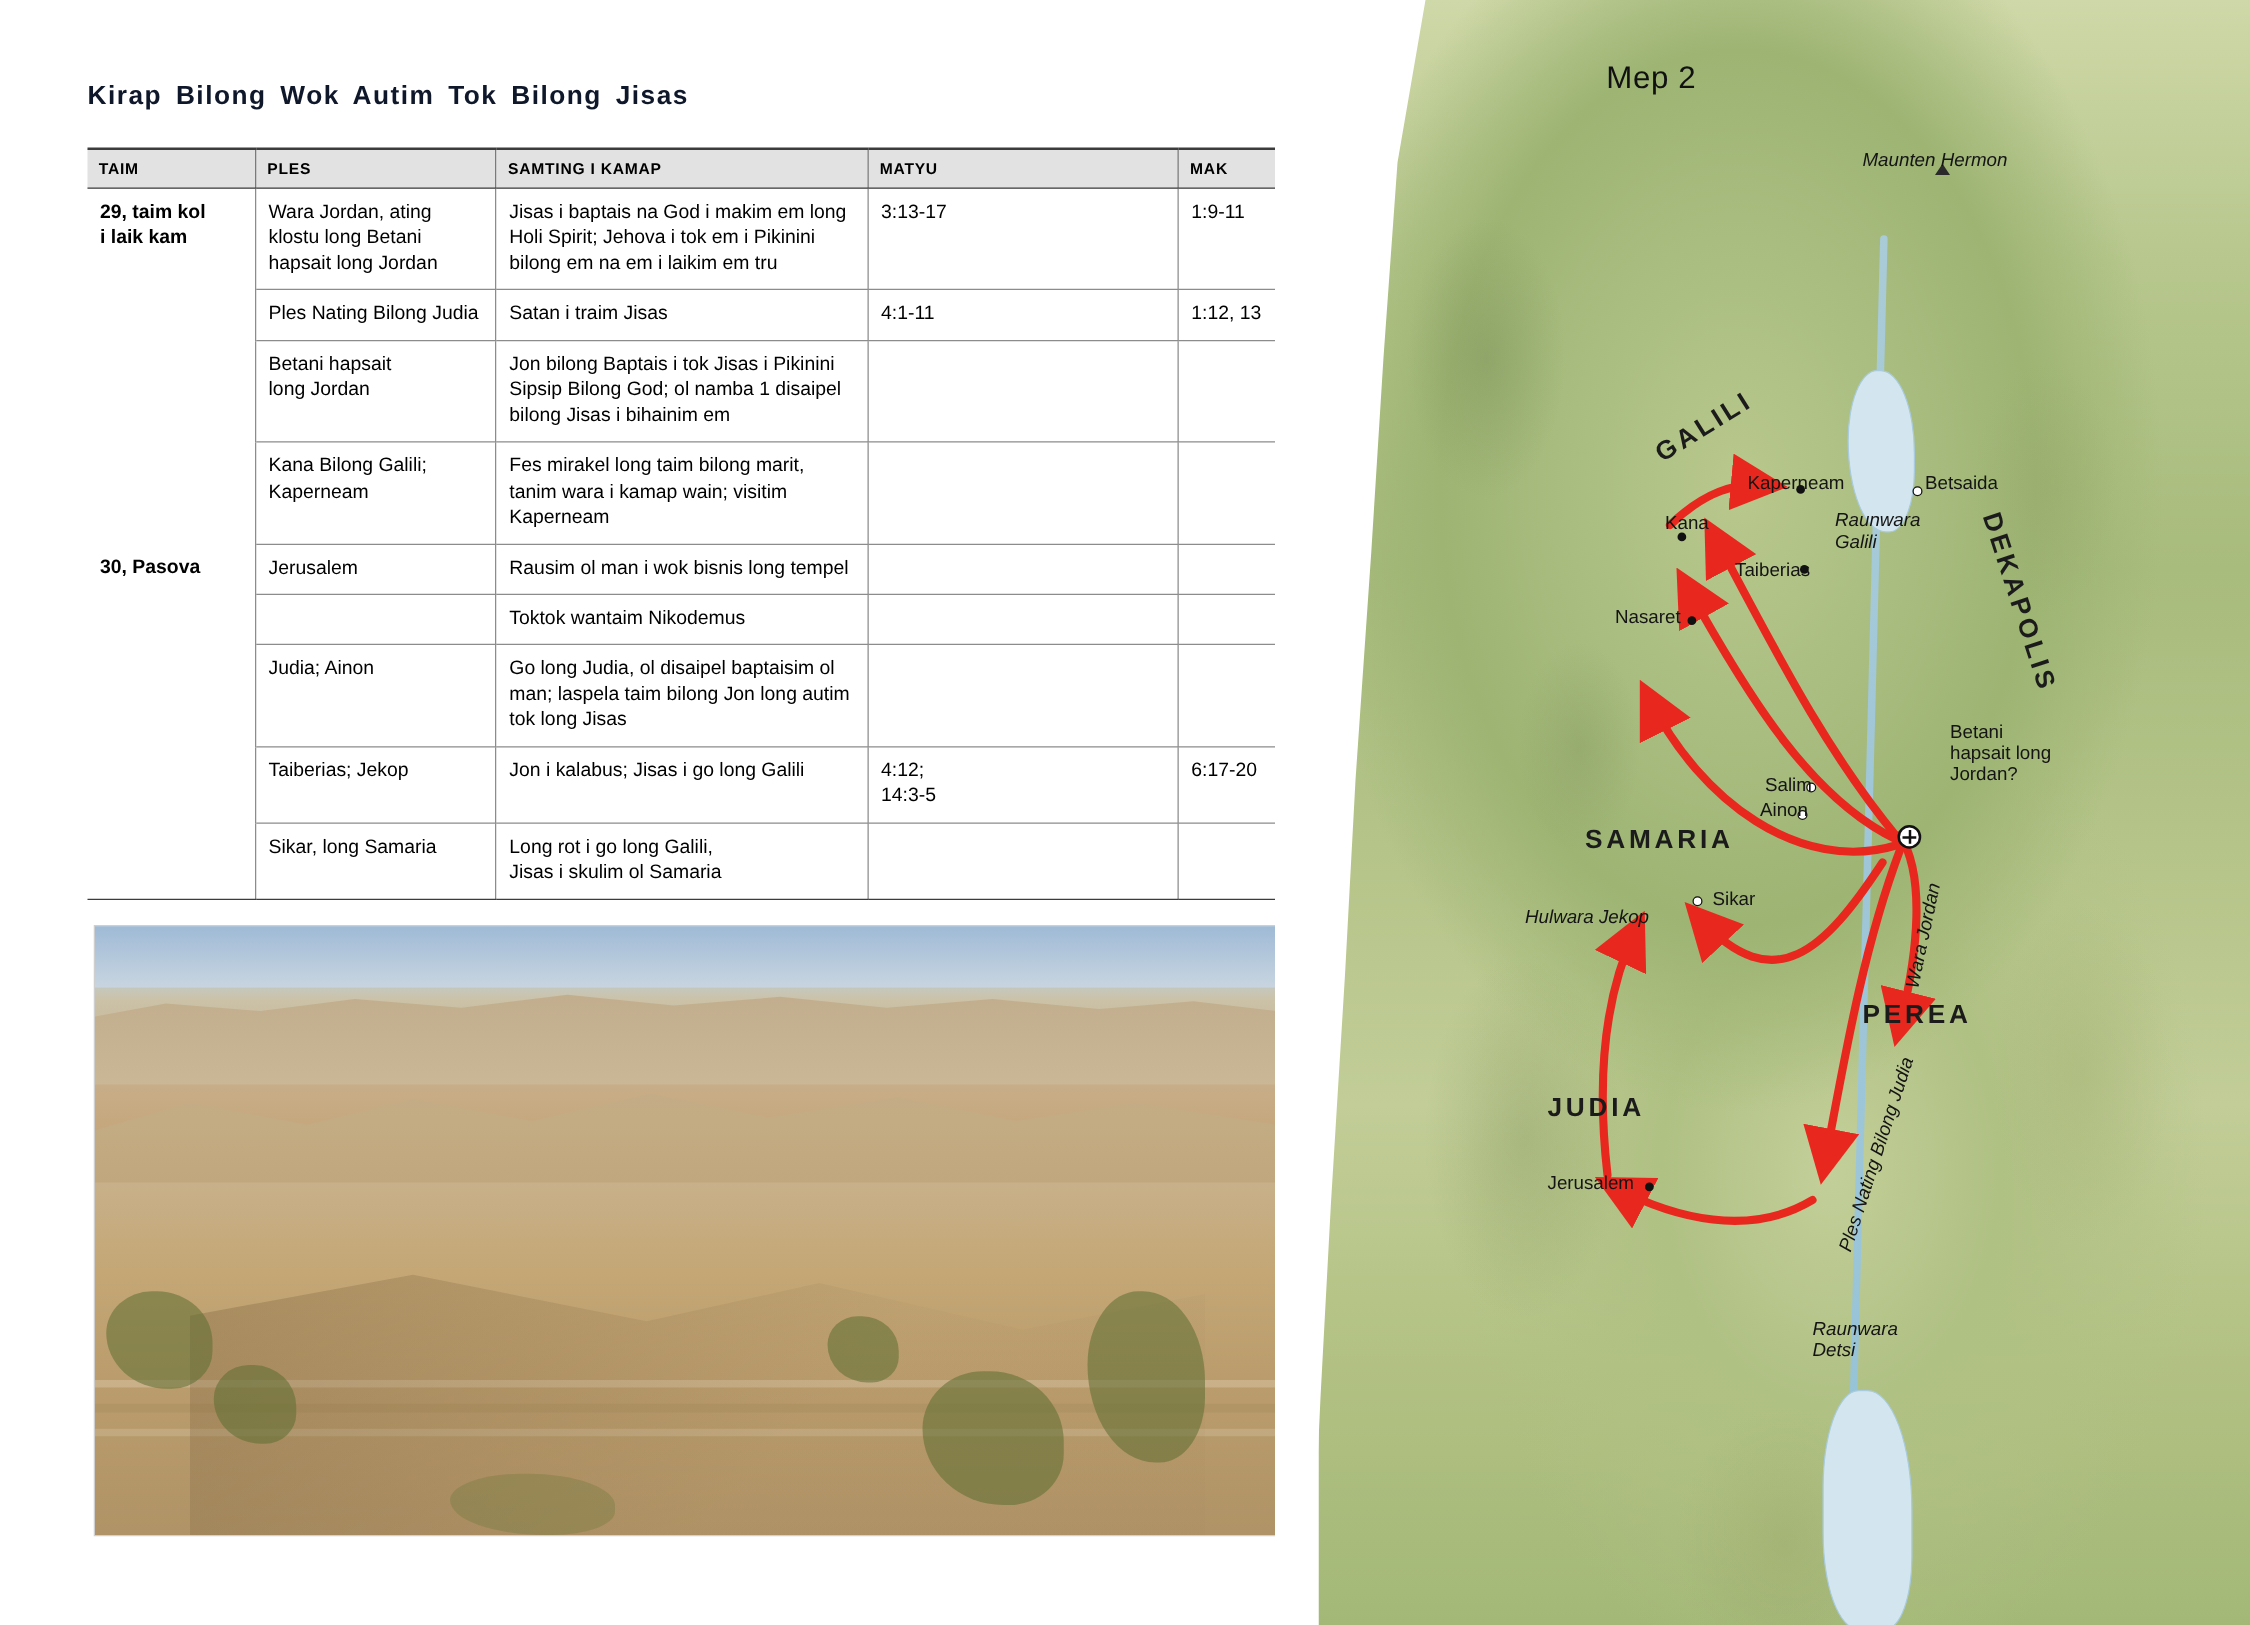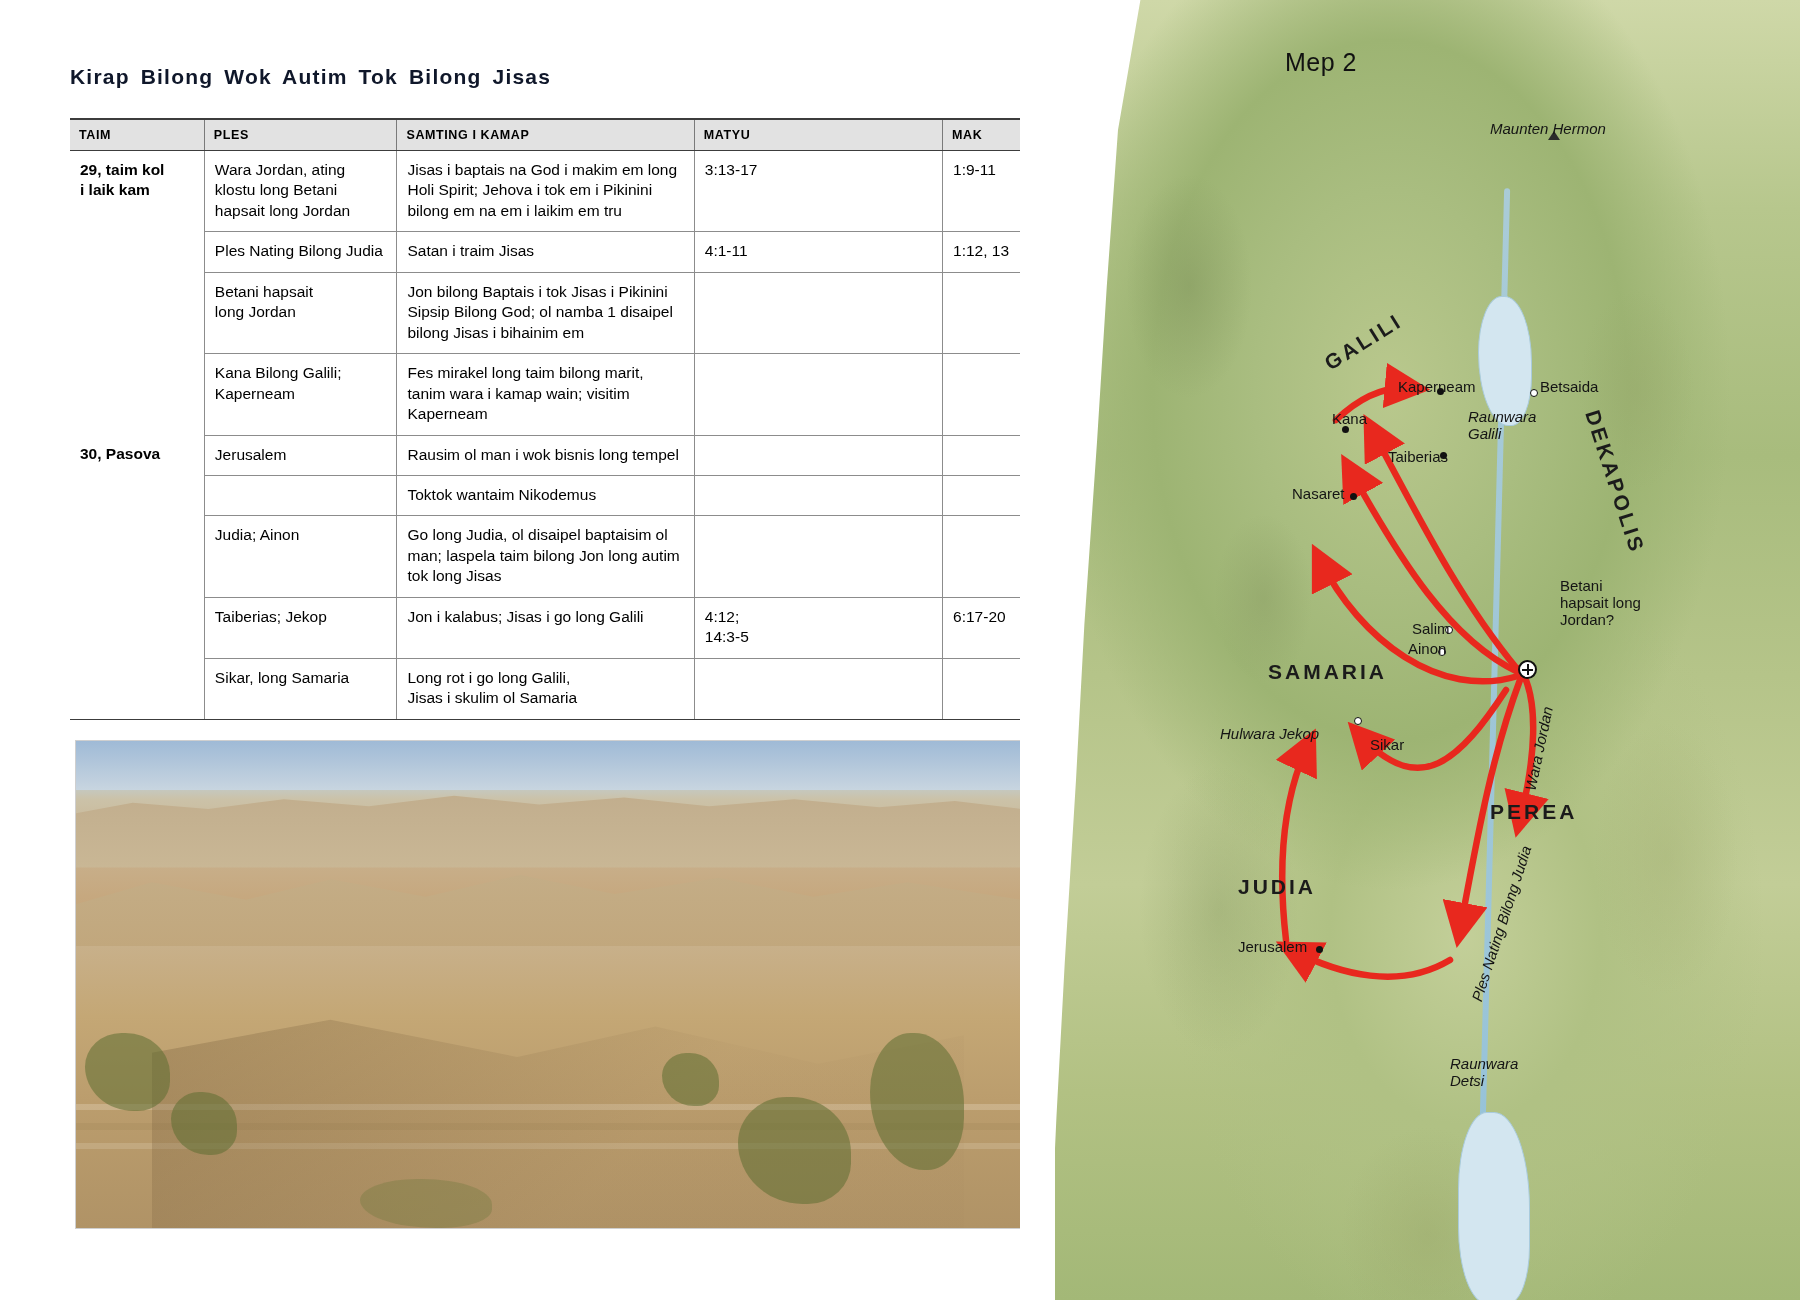--- a/index.html
+++ b/index.html
@@ -437,20 +437,20 @@
       <div class="map-text italic-label" style="left: 470px; top: 120px;">Maunten Hermon</div>
       <div class="map-text" style="left: 378px; top: 378px;">Kaperneam</div>
       <div class="map-text" style="left: 520px; top: 378px;">Betsaida</div>
       <div class="map-text" style="left: 300px; top: 410px; margin-left: 12px;">Kana</div>
       <div class="map-text italic-label" style="left: 448px; top: 408px;">Raunwara<br>Galili</div>
       <div class="map-text" style="left: 368px; top: 448px;">Taiberias</div>
       <div class="map-text" style="left: 272px; top: 485px;">Nasaret</div>
       <div class="map-text" style="left: 540px; top: 577px;">Betani<br>hapsait long<br>Jordan?</div>
       <div class="map-text" style="left: 392px; top: 620px;">Salim</div>
       <div class="map-text" style="left: 388px; top: 640px;">Ainon</div>
-      <div class="map-text" style="left: 350px; top: 736px; text-align: center;">Sikar</div>
+      <div class="map-text" style="left: 350px; top: 711px; text-align: center;">Sikar</div>
       <div class="map-text italic-label" style="left: 200px; top: 725px;">Hulwara Jekop</div>
       <div class="map-text italic-label" style="left: 476px; top: 740px; transform: rotate(-78deg);">Wara Jordan</div>
       <div class="map-text italic-label" style="left: 400px; top: 915px; transform: rotate(-72deg);">Ples Nating Bilong Judia</div>
       <div class="map-text" style="left: 218px; top: 938px;">Jerusalem</div>
       <div class="map-text italic-label" style="left: 430px; top: 1055px;">Raunwara<br>Detsi</div>
     </div>
 </div>
 
 </body></html>

